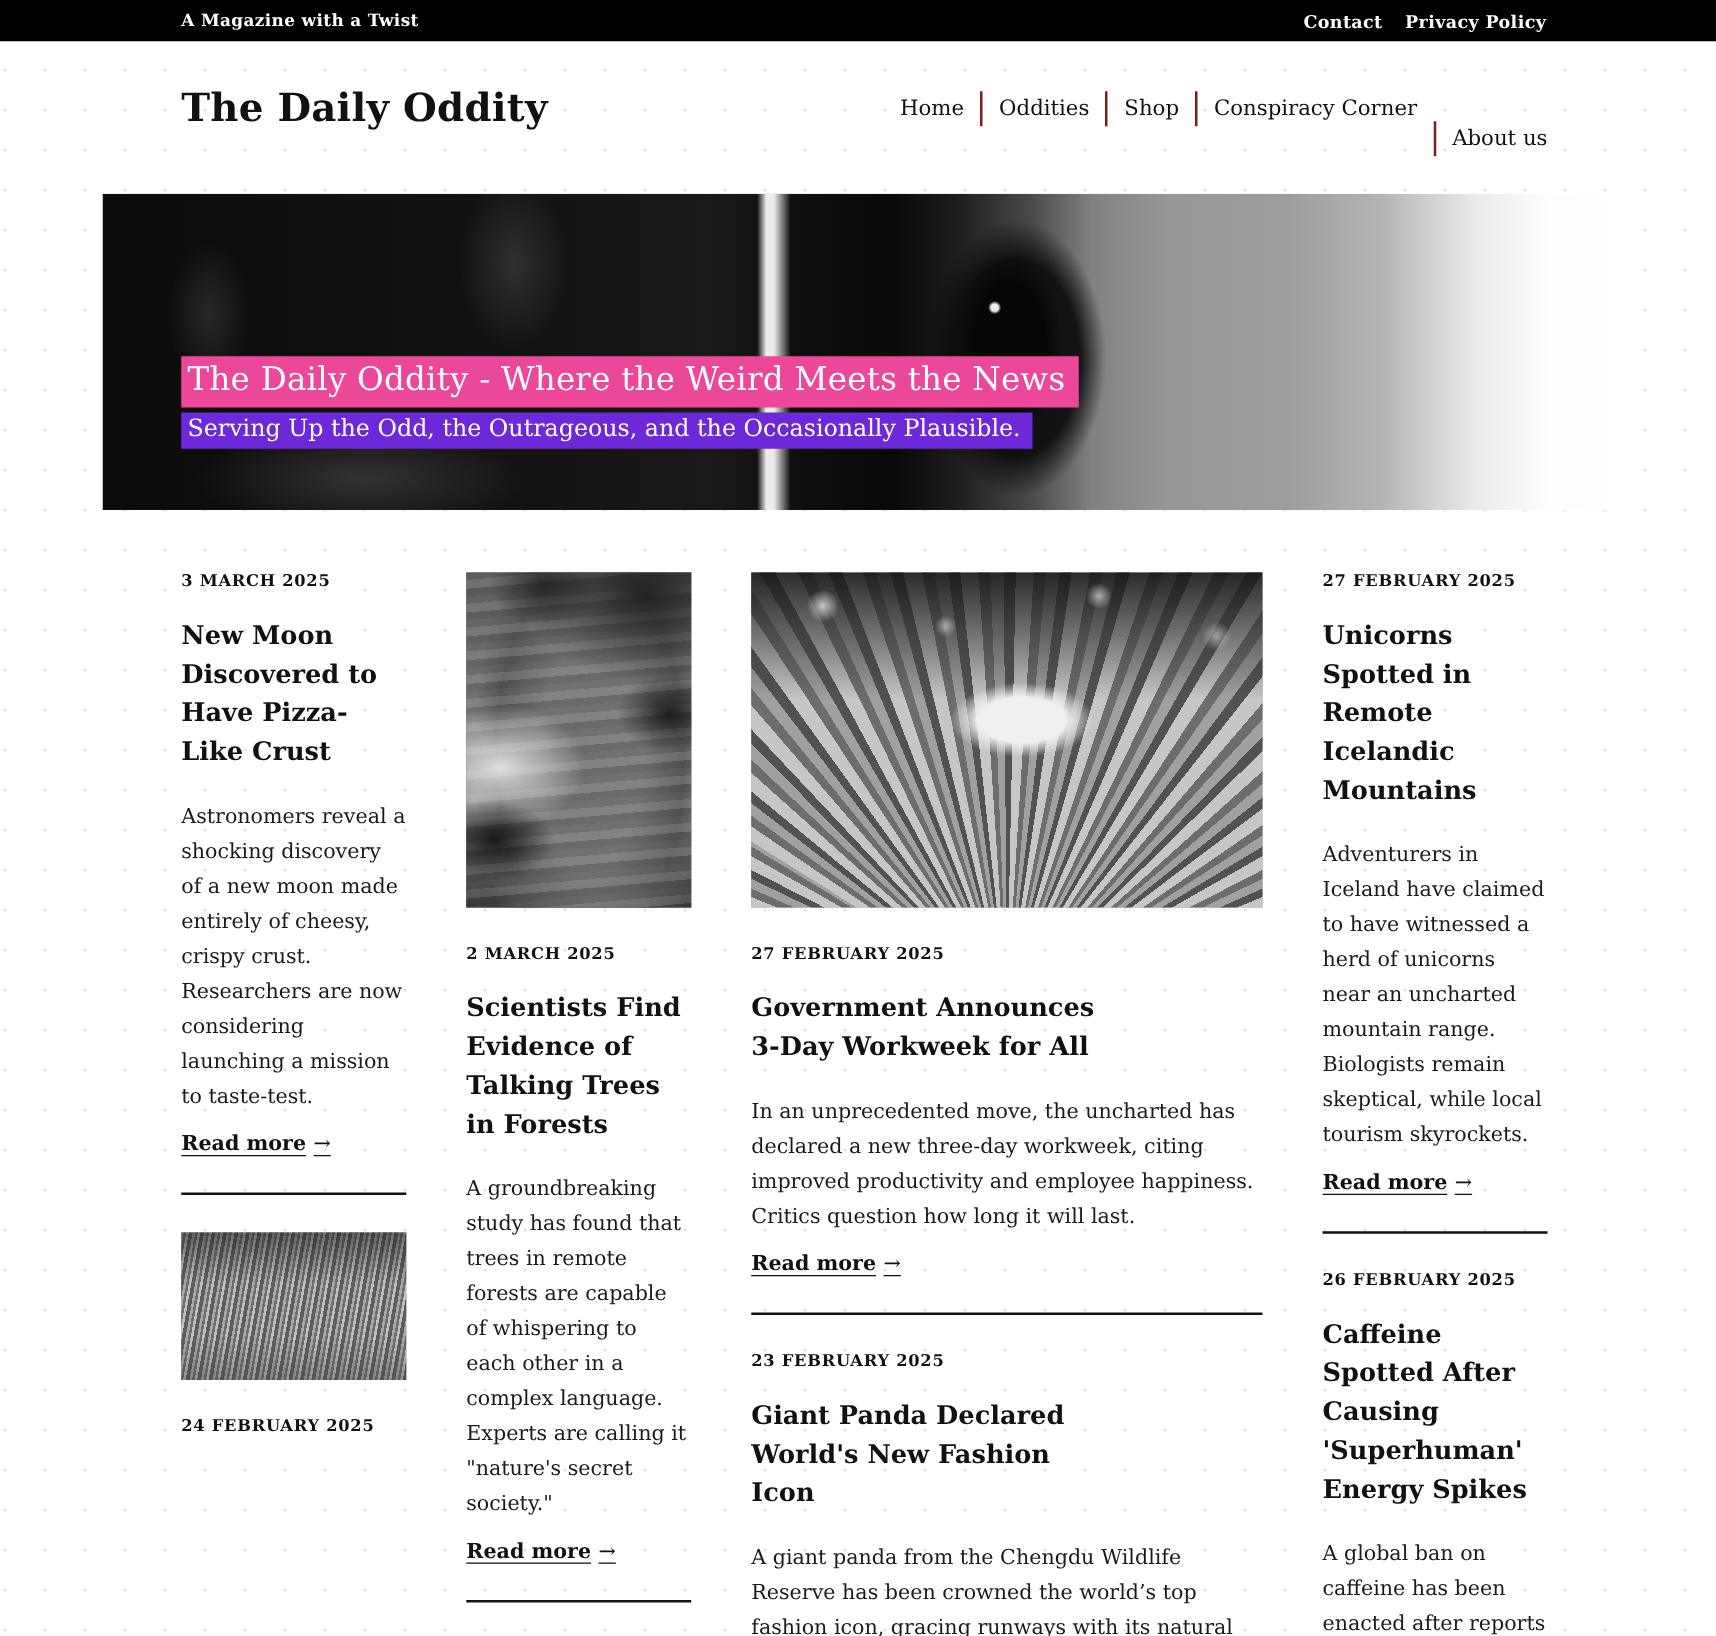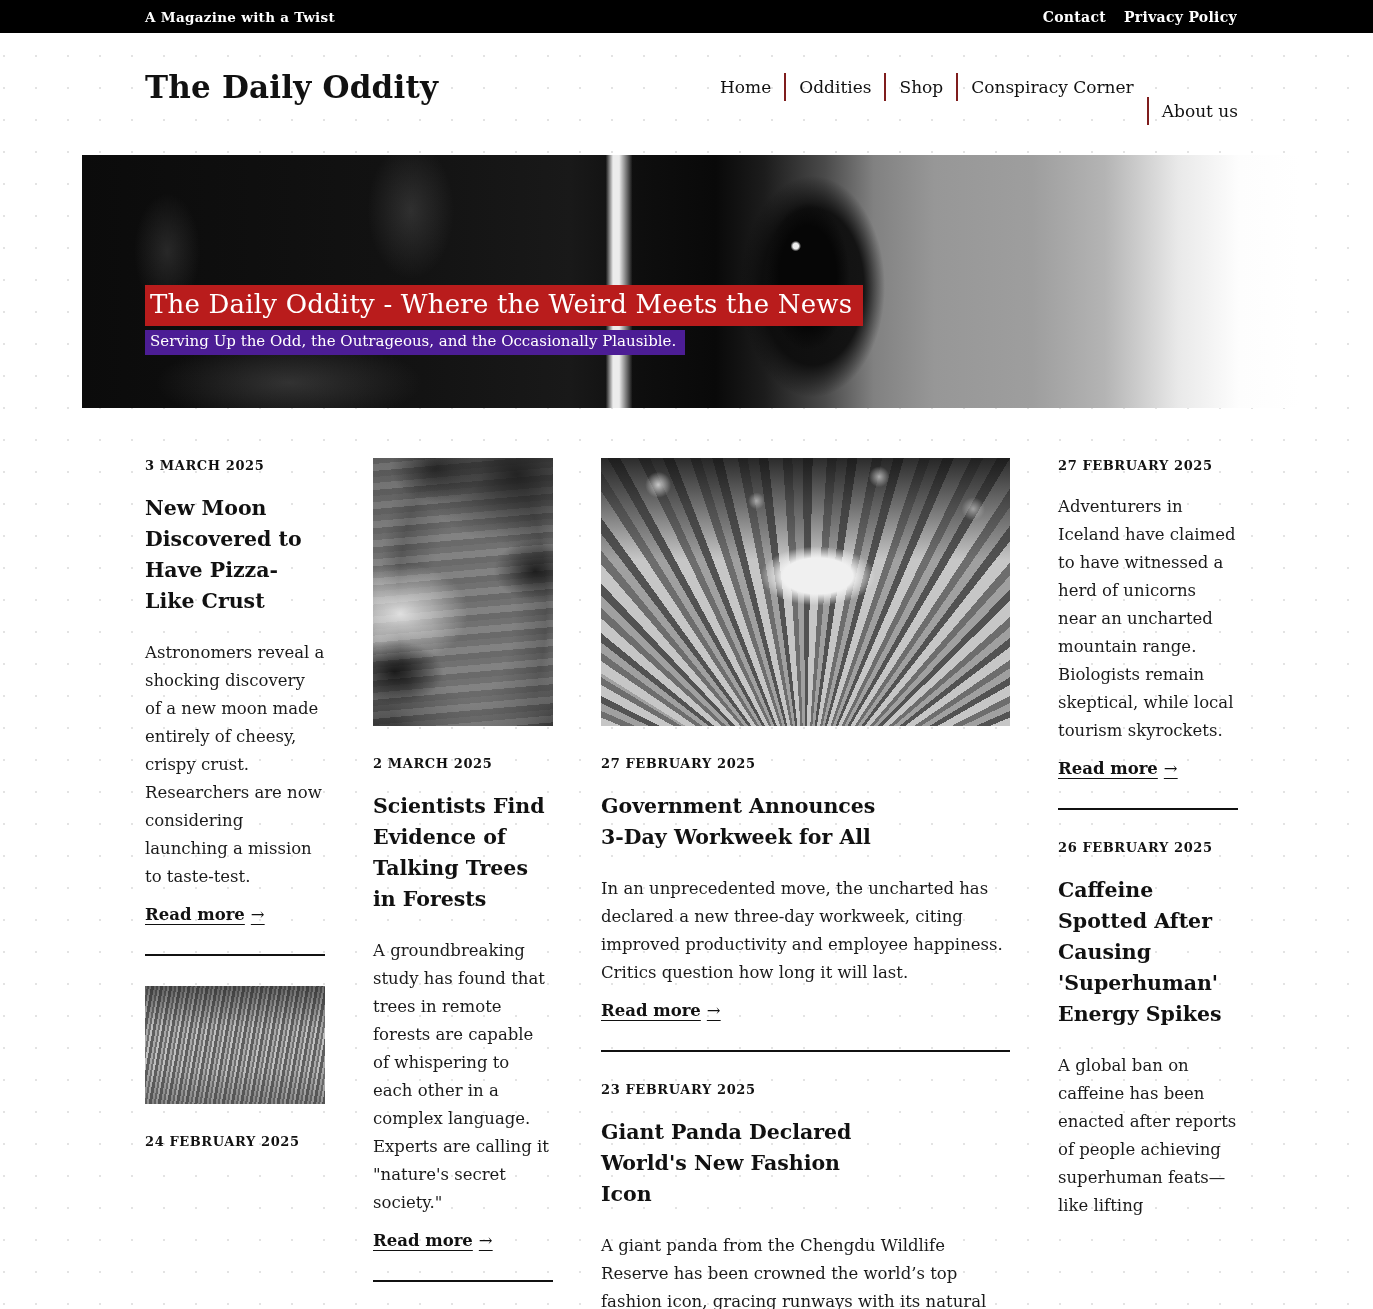--- a/index.html
+++ b/index.html
@@ -45,27 +45,27 @@
       radial-gradient(circle 7px at 58.6% 36%, #ededed 40%, rgba(237,237,237,0) 75%),
       radial-gradient(ellipse 52px 92px at 59.6% 48%, #060606 55%, rgba(6,6,6,0) 80%),
       radial-gradient(ellipse 88px 135px at 60% 52%, rgba(12,12,12,.92) 58%, rgba(12,12,12,0) 82%),
       radial-gradient(ellipse 190px 60px at 17% 90%, rgba(130,130,130,.3), rgba(130,130,130,0) 70%),
       radial-gradient(ellipse 60px 95px at 27% 22%, rgba(150,150,150,.22), rgba(150,150,150,0) 72%),
       radial-gradient(ellipse 46px 80px at 7% 38%, rgba(120,120,120,.25), rgba(120,120,120,0) 72%),
       linear-gradient(90deg,#0b0b0b 0%,#131313 28%,#191919 40%,#0e0e0e 46%,#090909 52%,#1c1c1c 56%,#4a4a4a 61%,#818181 65%,#979797 70%,#9e9e9e 78%,#b4b4b4 84%,#e9e9e9 90%,#fdfdfd 95%,#ffffff 100%);
   }
   .hero-text{ position:absolute; left:63px; top:130px; }
   .hero-title{
-    display:inline-block; background:#b91c1c; color:#fff;
+    display:inline-block; background:#ec4899; color:#fff;
     font-size:26px; font-weight:400; letter-spacing:.2px;
     padding:4px 11px 7px 5px;
   }
   .hero-sub{
-    display:inline-block; background:#4c1d95; color:#fff;
-    font-size:15px; font-weight:400;
+    display:inline-block; background:#6d28d9; color:#fff;
+    font-size:19px; font-weight:400;
     padding:2px 9px 5px 5px; margin-top:4px;
   }
   
   .grid{ display:flex; gap:48px; margin:50px 0 0 145px; }
   .col{ width:180px; flex:0 0 auto; }
   .col.wide{ width:409px; }
   .article-date{ font-size:13px; font-weight:700; letter-spacing:.6px; margin-bottom:20px; }
   .article-title{ font-size:20.5px; line-height:31px; font-weight:700; margin-bottom:22px; }
   .col.wide .article-title{ max-width:290px; }
   .article-body{ font-size:16.5px; line-height:28px; margin-bottom:14px; color:#1a1a1a; }
@@ -183,20 +183,21 @@
     <article>
       <div class="article-date">23 FEBRUARY 2025</div>
       <h3 class="article-title">Giant Panda Declared World's New Fashion Icon</h3>
       <p class="article-body">A giant panda from the Chengdu Wildlife Reserve has been crowned the world’s top fashion icon, gracing runways with its natural black-and-white fur patterns. Designers scramble to mimic the look.</p>
     </article>
   </div>
 
   <div class="col">
     <article>
       <div class="article-date">27 FEBRUARY 2025</div>
+      <h3 class="article-title">Unicorns Spotted in Remote Icelandic Mountains</h3>
       <p class="article-body">Adventurers in Iceland have claimed to have witnessed a herd of unicorns near an uncharted mountain range. Biologists remain skeptical, while local tourism skyrockets.</p>
       <a class="read-more"><span>Read more</span><span class="arrow">→</span></a>
       <hr class="divider">
     </article>
     <article>
       <div class="article-date">26 FEBRUARY 2025</div>
       <h3 class="article-title">Caffeine Spotted After Causing 'Superhuman' Energy Spikes</h3>
       <p class="article-body">A global ban on caffeine has been enacted after reports of people achieving superhuman feats—like lifting</p>
     </article>
   </div>

